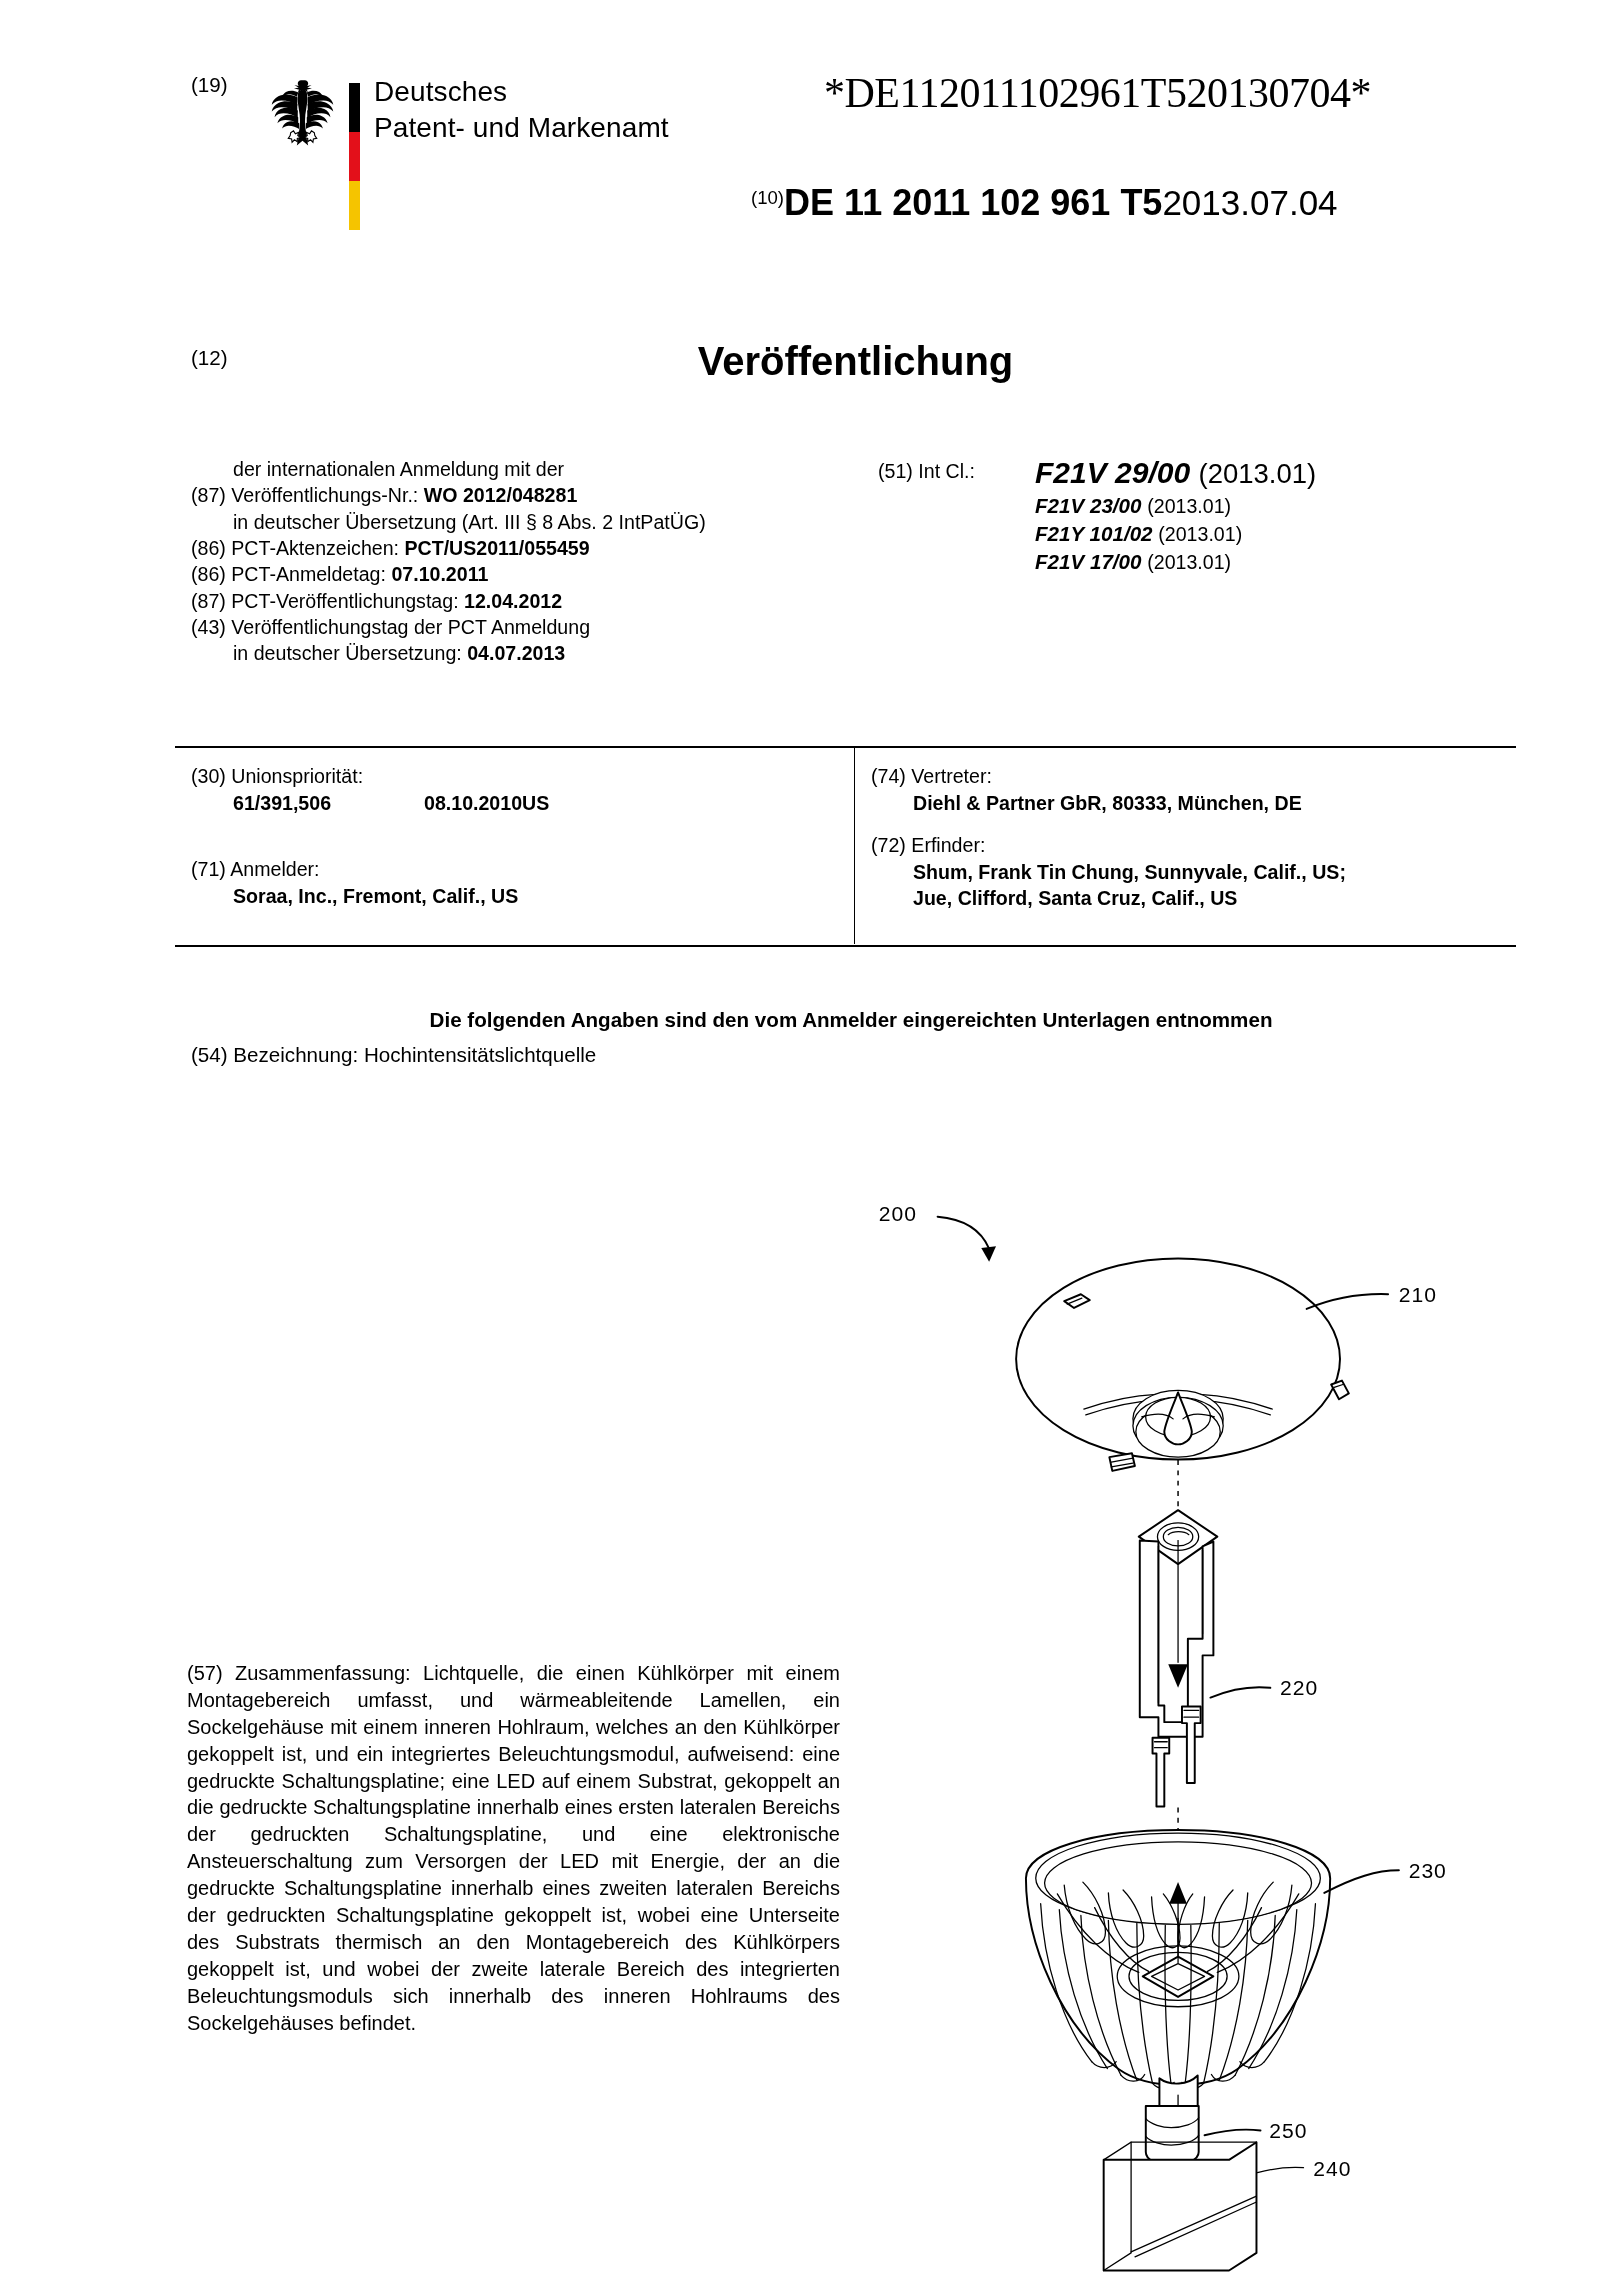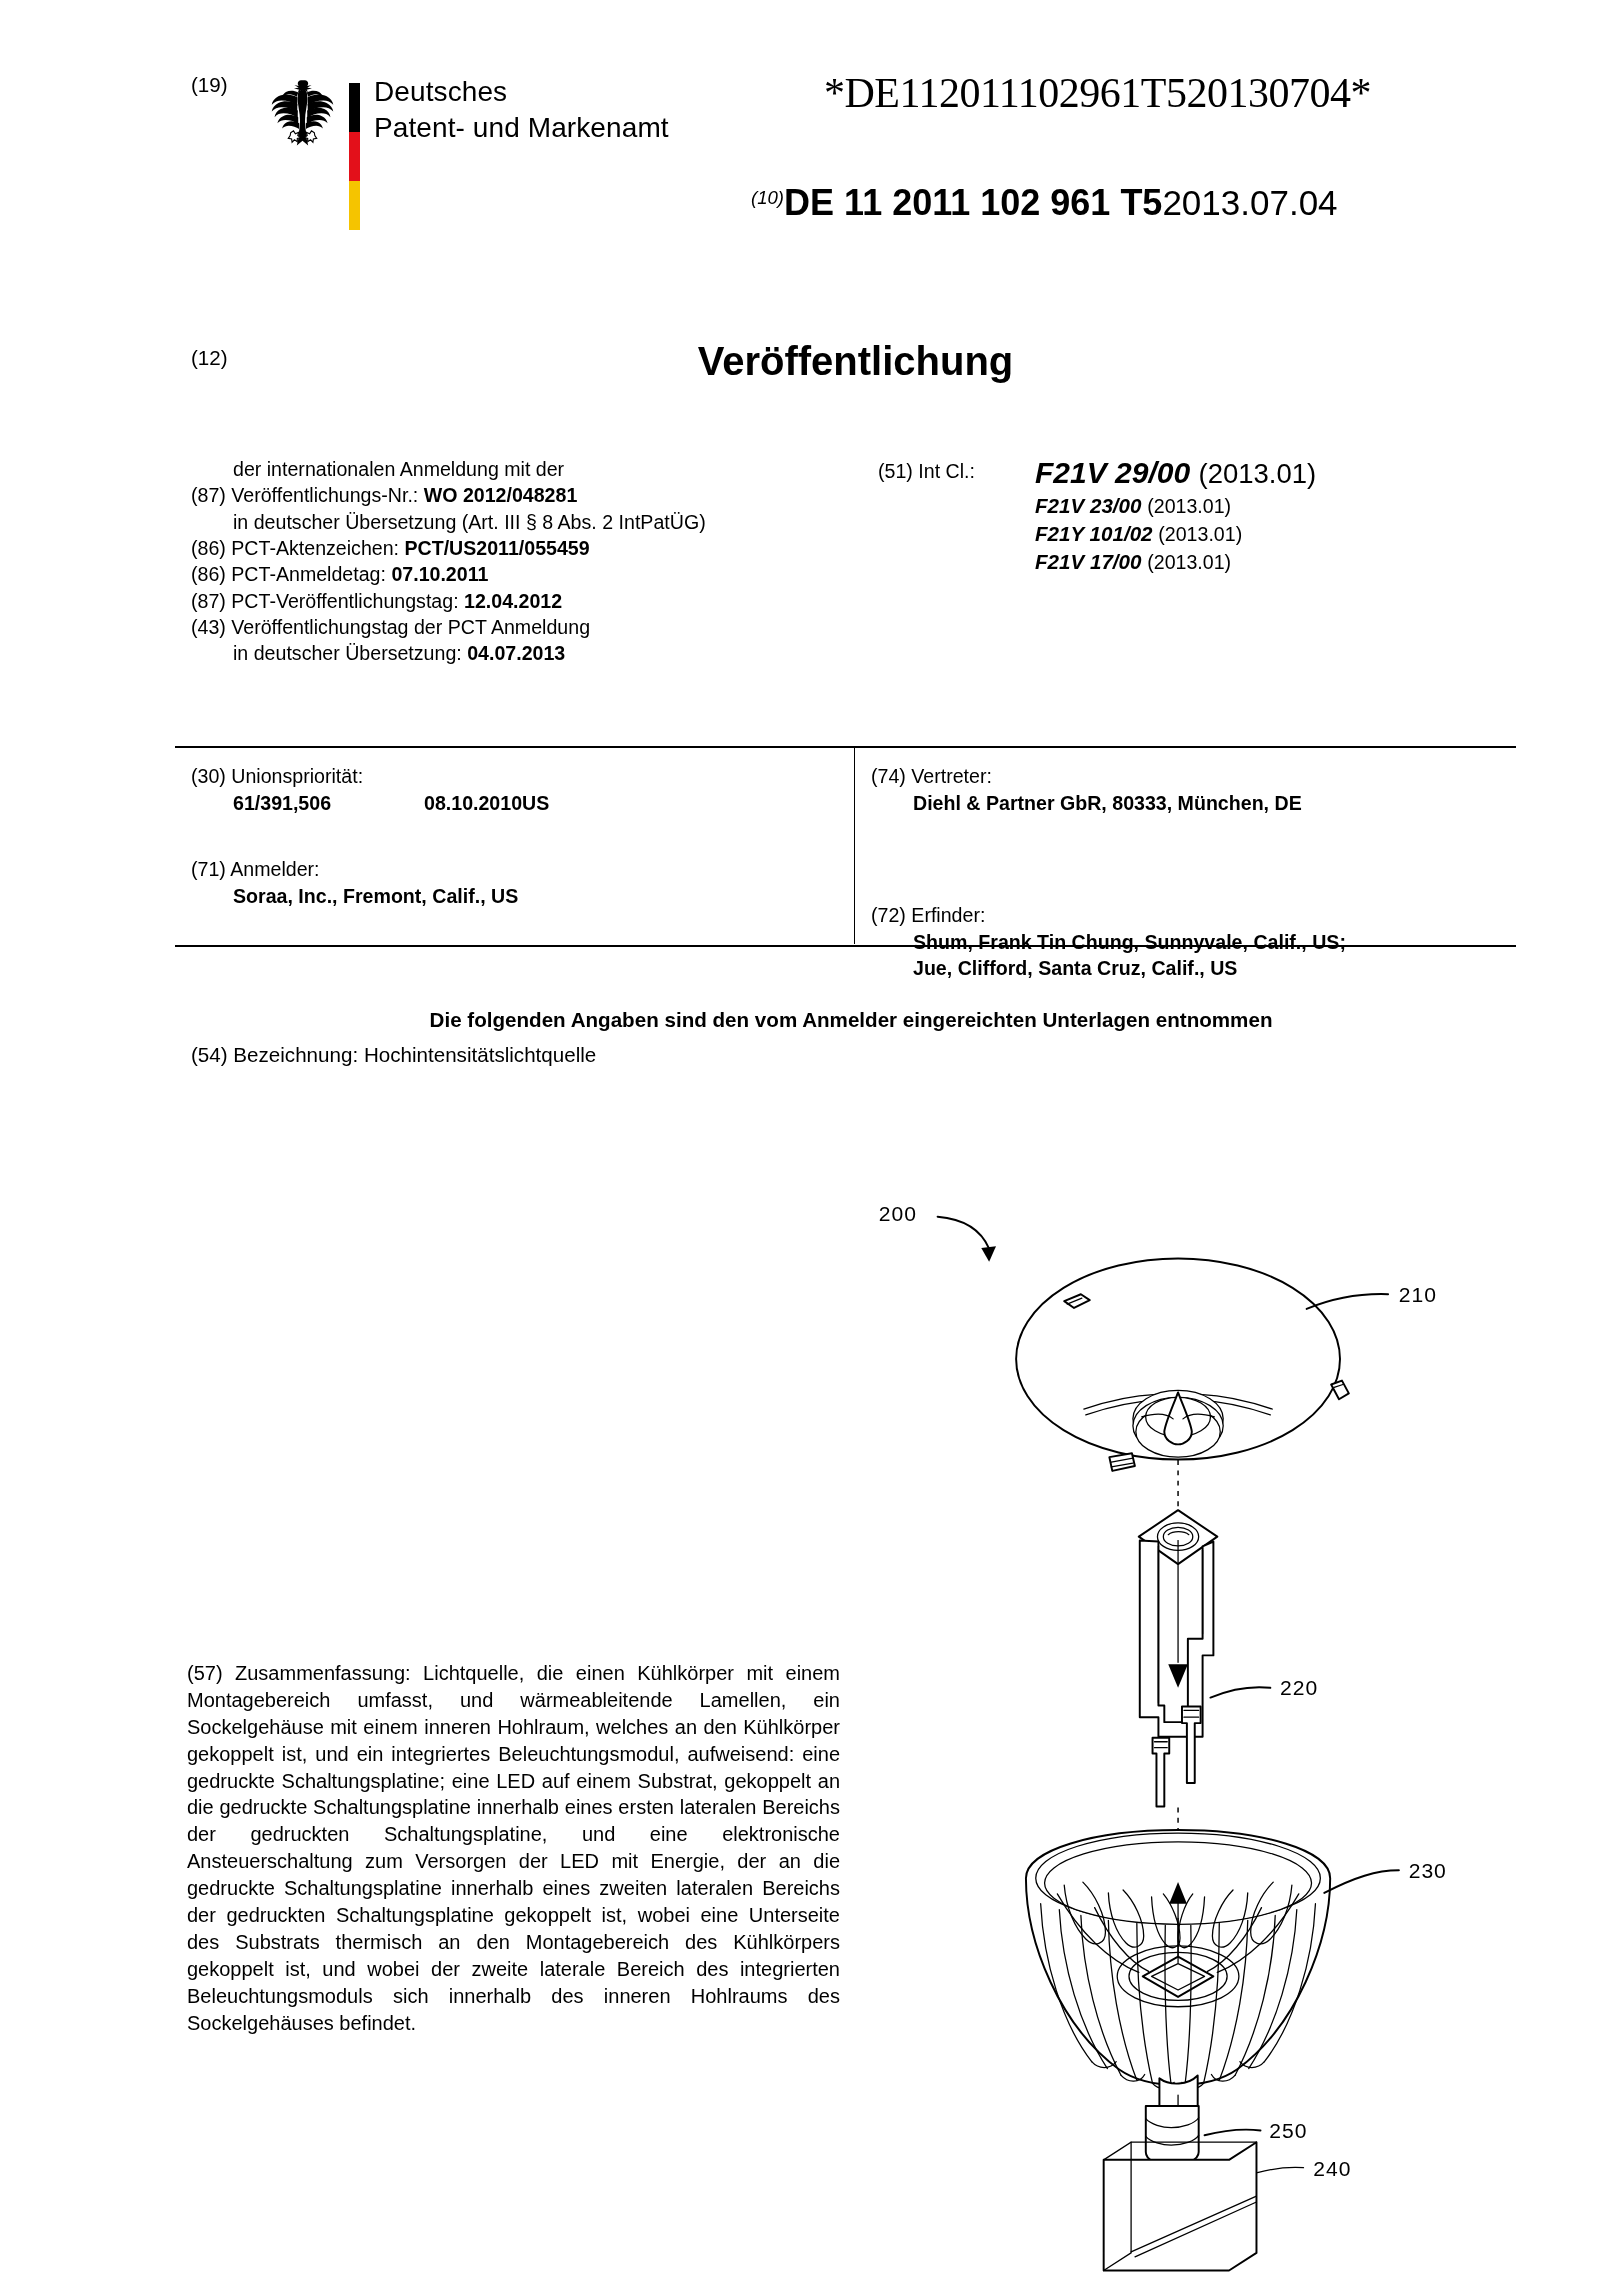--- a/index.html
+++ b/index.html
@@ -40,21 +40,21 @@
   #dpma-name div { font-size: 28px; letter-spacing: 0.1px; }
 
   #barcode-number {
     left: 824px; top: 69px;
     font-size: 42px;
     font-family: "Liberation Serif", serif;
     letter-spacing: -0.5px;
   }
 
   #pub-line { left: 751px; top: 182px; font-size: 34px; }
-  #pub-line .inid { font-size: 18.6px; vertical-align: 10.8px; font-style: italic; }
+  #pub-line .inid { font-size: 18.6px; vertical-align: 10.8px; }
   #pub-line .docnum { font-weight: bold; font-size: 36px; letter-spacing: 0px; }
   #pub-line .pubdate { font-size: 35px; }
 
   
   #inid-12 { left: 191px; top: 346px; font-size: 20.6px; }
   #doc-kind-title {
     left: 0; top: 339px; width: 1623px;
     text-align: center;
     font-size: 40px; font-weight: bold;
     padding-left: 88px; box-sizing: border-box;
@@ -78,21 +78,21 @@
   .hrule { position: absolute; left: 175px; width: 1341px; height: 1.5px; background: #000000; }
   #rule-top { top: 746px; }
   #rule-bottom { top: 945px; }
   #vrule { position: absolute; left: 854px; top: 747px; width: 1px; height: 197px; background: #000000; }
 
   
   .quad { position: absolute; font-size: 19.6px; line-height: 1.36; }
   #q-30 { left: 191px; top: 763px; }
   #q-71 { left: 191px; top: 856px; }
   #q-74 { left: 871px; top: 763px; }
-  #q-72 { left: 871px; top: 902px; }
+  #q-72 { left: 871px; top: 832px; }
   .quad .val { padding-left: 42px; font-weight: bold; white-space: nowrap; }
   .prio-grid { padding-left: 42px; font-weight: bold; white-space: nowrap; }
   .prio-grid .c1 { display: inline-block; width: 191px; }
   .prio-grid .c2 { display: inline-block; width: 98px; }
 
   
   #notice-line {
     left: 0; top: 987px; width: 1623px;
     text-align: center; font-size: 20.6px; font-weight: bold;
     padding-left: 79px; box-sizing: border-box; margin-top: 21px;

